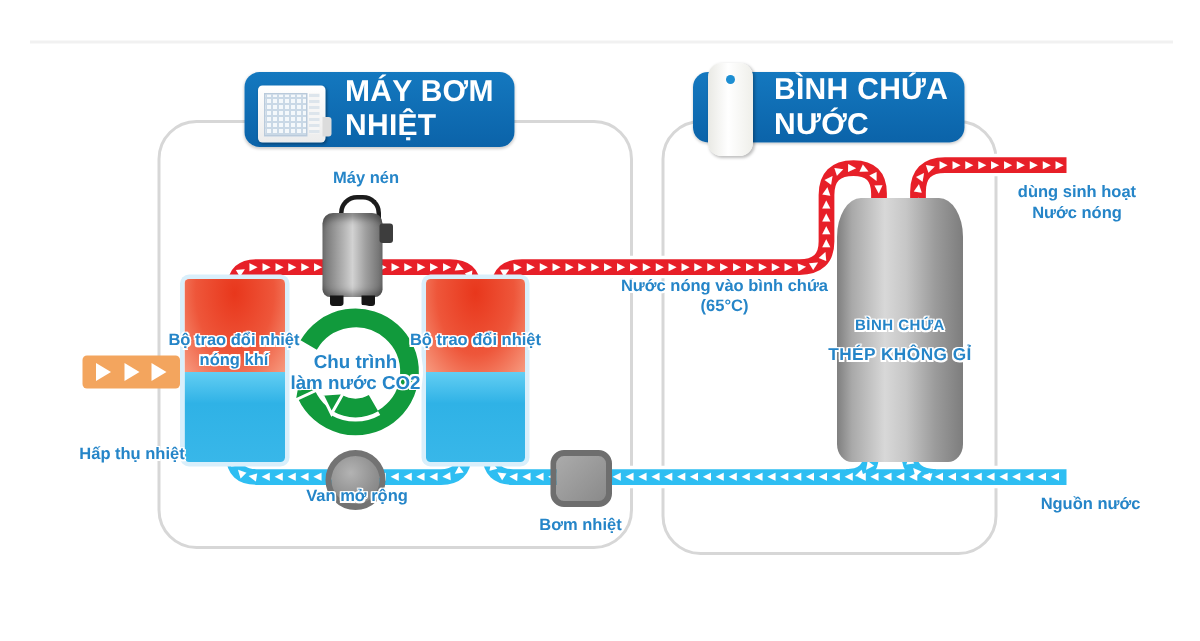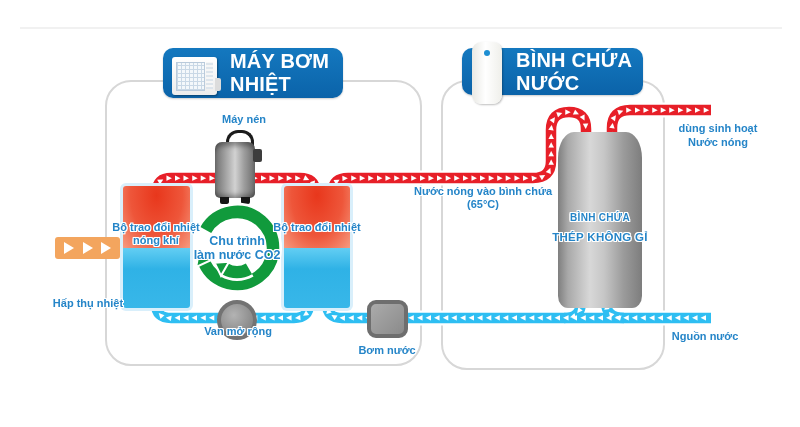--- a/index.html
+++ b/index.html
@@ -68,21 +68,21 @@
     text-shadow:-1px -1px 0 #fff,1px -1px 0 #fff,-1px 1px 0 #fff,1px 1px 0 #fff,0 -1px 0 #fff,0 1px 0 #fff,-1px 0 0 #fff,1px 0 0 #fff;}
   #label-compressor{left:194px;top:113px;width:100px;}
   #label-exch-air{left:96px;top:221px;width:120px;}
   #label-exch-water{left:257px;top:221px;width:120px;}
   #label-cycle{left:177px;top:234px;width:120px;font-size:12.5px;line-height:14px;}
   #label-absorb{left:38px;top:268px;width:100px;margin-top:29px;}
   #label-valve{left:188px;top:325px;width:100px;}
   #label-pump{left:337px;top:344px;width:100px;}
   #label-hot-in{left:403px;top:185px;width:160px;}
   #label-hot-out{left:658px;top:121px;width:120px;line-height:14px;}
-  #label-source{left:655px;top:330px;width:100px;}
+  #label-source{left:677px;top:330px;width:100px;}
   #label-tank1{left:540px;top:212px;width:120px;font-size:10px;letter-spacing:.3px;}
   #label-tank2{left:540px;top:231px;width:120px;font-size:11.5px;letter-spacing:.3px;}
 </style>
 </head>
 <body>
 
 <div id="stage">
   <div class="abs faint-line"></div>
 
   <div class="abs panel" id="panel-left"></div>
@@ -185,21 +185,21 @@
   <div class="abs olabel" id="label-exch-water">
     <div>Bộ trao đổi nhiệt</div>
   </div>
   <div class="abs olabel" id="label-cycle">
     <div>Chu trình</div>
     <div>làm nước CO2</div>
   </div>
 
   <div class="abs olabel" id="label-absorb">Hấp thụ nhiệt</div>
   <div class="abs olabel" id="label-valve">Van mở rộng</div>
-  <div class="abs olabel" id="label-pump">Bơm nước</div>
+  <div class="abs olabel" id="label-pump">Bơm nhiệt</div>
 
   <div class="abs olabel" id="label-hot-in">
     <div>Nước nóng vào bình chứa</div>
     <div>(65°C)</div>
   </div>
   <div class="abs olabel" id="label-hot-out">
     <div>dùng sinh hoạt</div>
     <div>Nước nóng</div>
   </div>
   <div class="abs olabel" id="label-source">Nguồn nước</div>

